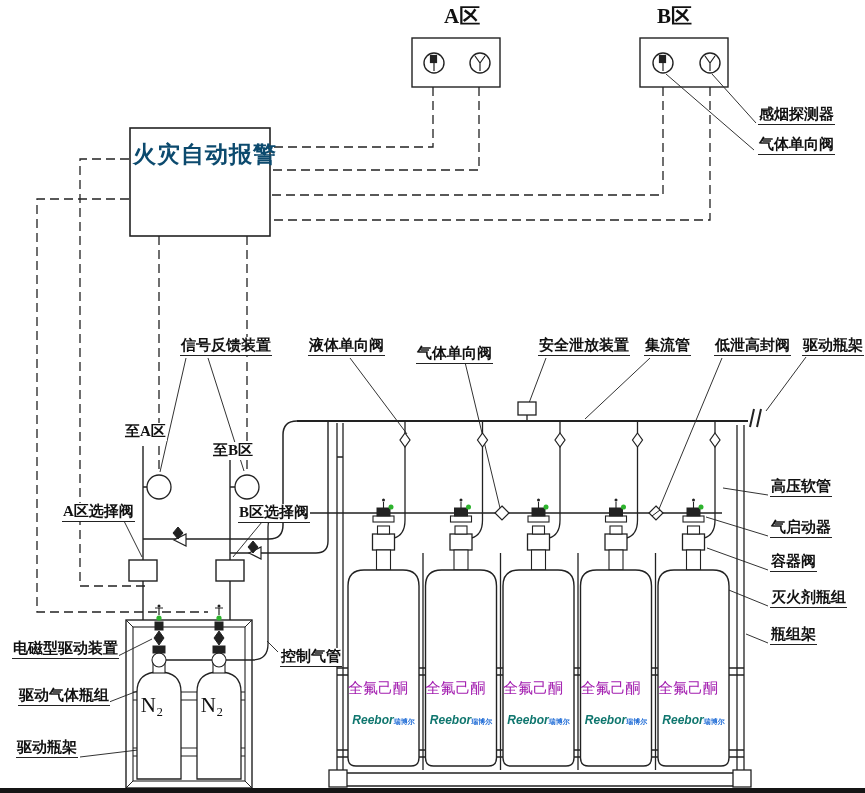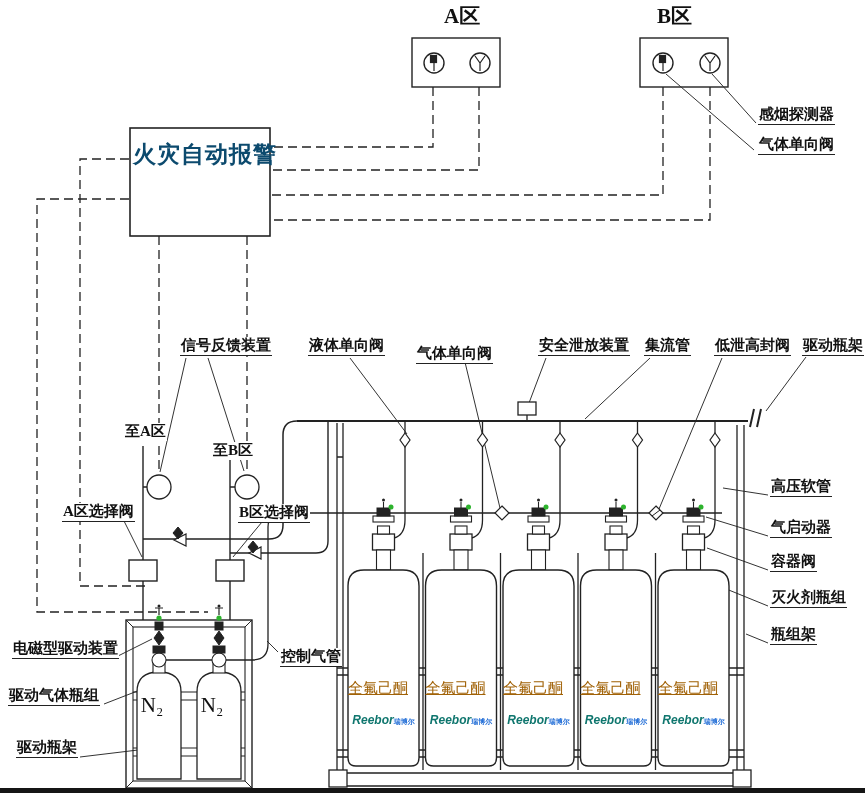--- a/index.html
+++ b/index.html
@@ -7,21 +7,21 @@
          font-family:"Liberation Serif",serif;}
   svg{position:absolute;left:0;top:0;}
   .lbl{position:absolute;font:700 15px "Liberation Serif",serif;color:#111;
        background:#fff;line-height:1.15;white-space:nowrap;padding:0 1px 1px 1px;
        border-bottom:1.6px solid #222;}
   .nl{border-bottom:none;}
   .ztitle{position:absolute;font:700 21px "Liberation Serif",serif;color:#111;white-space:nowrap;}
   .ctrl-line{position:absolute;width:134px;text-align:left;
        font:700 23px "Liberation Serif",serif;letter-spacing:1px;color:#0c4a6e;white-space:nowrap;}
   .agent{position:absolute;width:56px;text-align:center;
-       font:400 15px "Liberation Serif",serif;color:#a16207;white-space:nowrap;text-decoration:underline;}
+       font:400 15px "Liberation Serif",serif;color:#a21caf;white-space:nowrap;}
   .brand{position:absolute;width:71px;text-align:center;white-space:nowrap;line-height:1;}
   .brand .r{font:italic 700 12px "Liberation Sans",sans-serif;color:#0f766e;}
   .brand .c{font:700 7px "Liberation Sans",sans-serif;color:#1e6bd6;}
   .n2{position:absolute;width:30px;text-align:center;
        font:400 21px "Liberation Serif",serif;color:#111;white-space:nowrap;}
   .botbar{position:absolute;left:0;top:788px;width:865px;height:5px;background:#151515;}
 </style>
 </head>
 <body>
 
@@ -210,21 +210,21 @@
 <div class="lbl" style="left:62px;top:503px;">A区选择阀</div>
 <div class="lbl" style="left:238px;top:504px;">B区选择阀</div>
 
 <div class="lbl" style="left:770px;top:478px;">高压软管</div>
 <div class="lbl" style="left:770px;top:519px;">气启动器</div>
 <div class="lbl" style="left:770px;top:553px;">容器阀</div>
 <div class="lbl" style="left:770px;top:589px;">灭火剂瓶组</div>
 <div class="lbl" style="left:770px;top:626px;">瓶组架</div>
 
 <div class="lbl" style="left:12px;top:640px;">电磁型驱动装置</div>
-<div class="lbl" style="left:8px;top:687px;text-align:center;">驱动气体瓶组</div>
+<div class="lbl" style="left:18px;top:687px;text-align:center;">驱动气体瓶组</div>
 <div class="lbl" style="left:16px;top:739px;">驱动瓶架</div>
 <div class="lbl" style="left:280px;top:648px;">控制气管</div>
 
 <div class="agent" style="left:348px;top:679px;">全氟己酮</div>
 <div class="agent" style="left:425.5px;top:679px;">全氟己酮</div>
 <div class="agent" style="left:503px;top:679px;">全氟己酮</div>
 <div class="agent" style="left:580.5px;top:679px;">全氟己酮</div>
 <div class="agent" style="left:658px;top:679px;">全氟己酮</div>
 
 <div class="brand" style="left:348px;top:711px;"><span class="r">Reebor</span><span class="c">瑞博尔</span></div>

